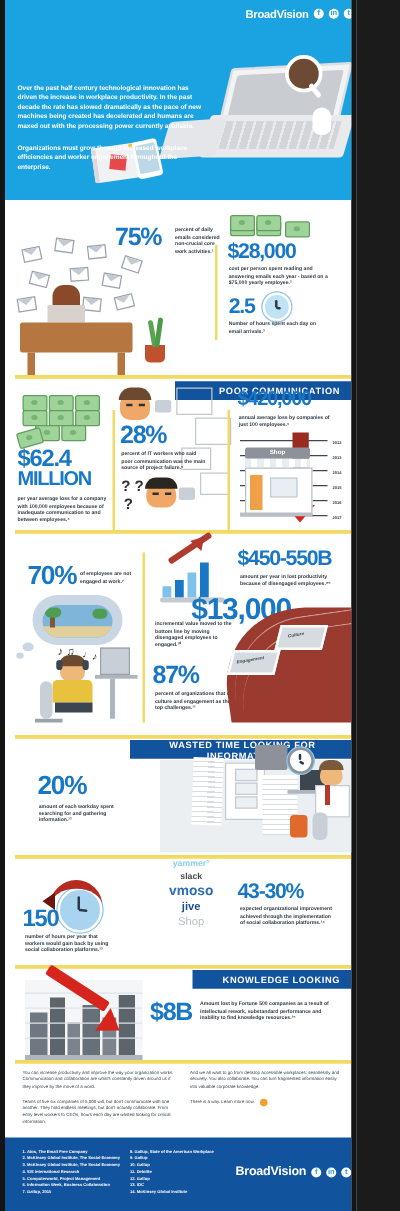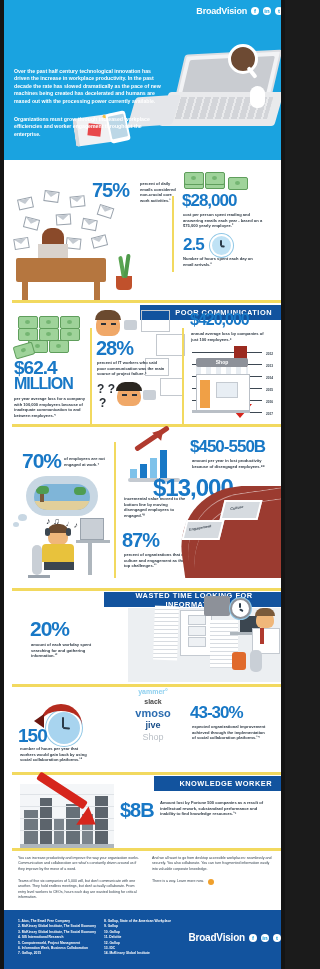--- a/index.html
+++ b/index.html
@@ -351,21 +351,21 @@
     <div style="color:#2b6cb0;font-size:11px;font-weight:bold;margin-top:2px;">vmoso</div>
     <div style="color:#1a4f8a;font-size:9px;font-weight:bold;margin-top:1px;">jive</div>
     <div style="color:#b9bfc6;font-size:9px;margin-top:2px;">Shop</div>
   </div>
 
   <div class="bignum abs" style="left:186px;top:704px;font-size:17px;">43-30%</div>
   <div class="cap abs" style="left:188px;top:724px;width:76px;">expected organizational improvement achieved through the implementation of social collaboration platforms.¹⁴</div>
 
   <div class="hr-y" style="top:772px;"></div>
 
-  <div class="banner right" style="top:776px;width:106px;">KNOWLEDGE WORKER</div>
+  <div class="banner right" style="top:776px;width:106px;">KNOWLEDGE LOOKING</div>
 
   <div class="abs" style="left:16px;top:784px;width:94px;height:64px;background:#f4f6f8;">
     <div class="abs" style="left:4px;bottom:4px;width:14px;height:34px;background:#6f7880;"></div>
     <div class="abs" style="left:20px;bottom:4px;width:12px;height:46px;background:#5c646c;"></div>
     <div class="abs" style="left:34px;bottom:4px;width:10px;height:26px;background:#7b848c;"></div>
     <div class="abs" style="left:46px;bottom:4px;width:14px;height:40px;background:#667078;"></div>
     <div class="abs" style="left:62px;bottom:4px;width:11px;height:30px;background:#7b848c;"></div>
     <div class="abs" style="left:75px;bottom:4px;width:13px;height:48px;background:#5c646c;"></div>
     <div class="abs" style="left:0;bottom:0;width:94px;height:4px;background:#aeb6bd;"></div>
     <div class="abs" style="left:0;top:10px;width:94px;height:1px;background:#dfe3e7;"></div>

